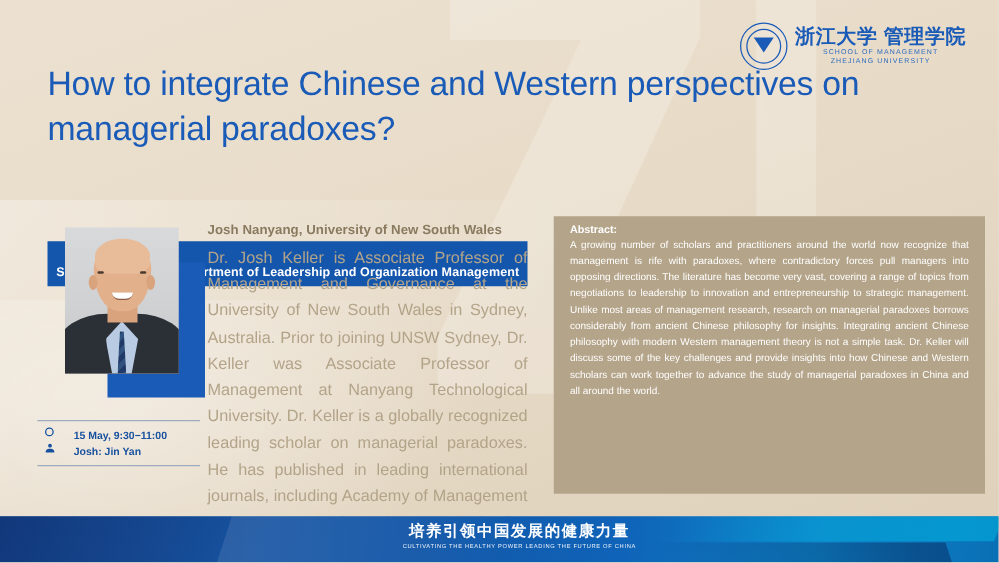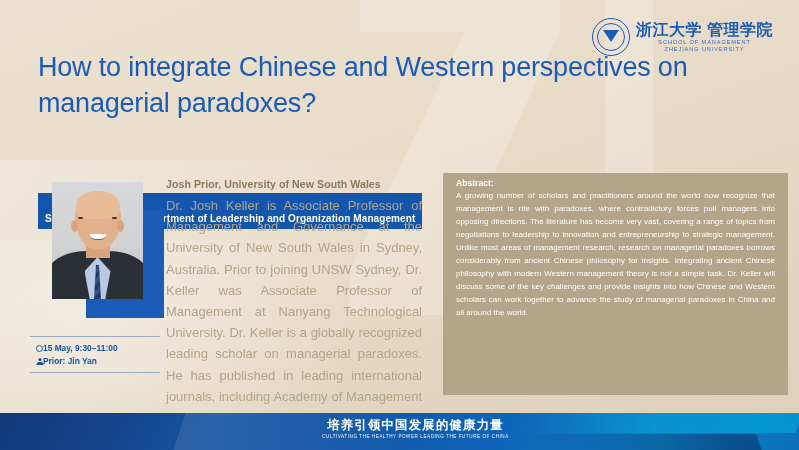--- a/index.html
+++ b/index.html
@@ -220,22 +220,21 @@
   .hr {
     height: 1px;
     background: #7c93b4;
     opacity: .7;
   }
   .detail-rows {
     padding: 5px 0 4px 6px;
   }
   .drow {
     display: flex;
-    align-items: center;
-    gap: 0;
+    gap: 16px;
     font-size: 8.4px;
     font-weight: bold;
     color: #16509f;
     line-height: 1.55;
     white-space: nowrap;
   }
   .ic {
     width: 7px; height: 7px;
     flex: 0 0 auto;
     position: relative;
@@ -417,28 +416,28 @@
 
   <div class="detail-box">
     <div class="hr"></div>
     <div class="detail-rows">
       <div class="drow">
         <span class="ic ic-clock"></span>
         <span>15 May, 9:30−11:00</span>
       </div>
       <div class="drow">
         <span class="ic ic-person"></span>
-        <span>Prior: Jin Yan</span>
+        <span>Josh: Jin Yan</span>
       </div>
     </div>
     <div class="hr"></div>
   </div>
 
   <div class="bio">
-    <div class="bio-name">Josh Prior, University of New South Wales</div>
+    <div class="bio-name">Josh Nanyang, University of New South Wales</div>
     <div class="bio-text">Dr. Josh Keller is Associate Professor of Management and Governance at the University of New South Wales in Sydney, Australia. Prior to joining UNSW Sydney, Dr. Keller was Associate Professor of Management at Nanyang Technological University. Dr. Keller is a globally recognized leading scholar on managerial paradoxes. He has published in leading international journals, including Academy of Management Journal, Organization Science, Organization Studies, Organizational Behaviour and Human Decision Processes, Journal of Business Venturing, Human Relations, and Journal of Business Ethics. He is the Founder of the Paradox Research, Education and Practice Network, a Senior Editor of Journal of Management Inquiry, and an editor at Academy of Management Review. Before receiving his PhD at the University of Texas at Austin, Dr. Keller spent five years living in China.</div>
   </div>
 
   <div class="abstract">
     <div class="abs-title">Abstract:</div>
     <div class="abs-text">A growing number of scholars and practitioners around the world now recognize that management is rife with paradoxes, where contradictory forces pull managers into opposing directions. The literature has become very vast, covering a range of topics from negotiations to leadership to innovation and entrepreneurship to strategic management. Unlike most areas of management research, research on managerial paradoxes borrows considerably from ancient Chinese philosophy for insights. Integrating ancient Chinese philosophy with modern Western management theory is not a simple task. Dr. Keller will discuss some of the key challenges and provide insights into how Chinese and Western scholars can work together to advance the study of managerial paradoxes in China and all around the world.</div>
   </div>
 
   <div class="footer">
     <div class="f-shard1"></div>

